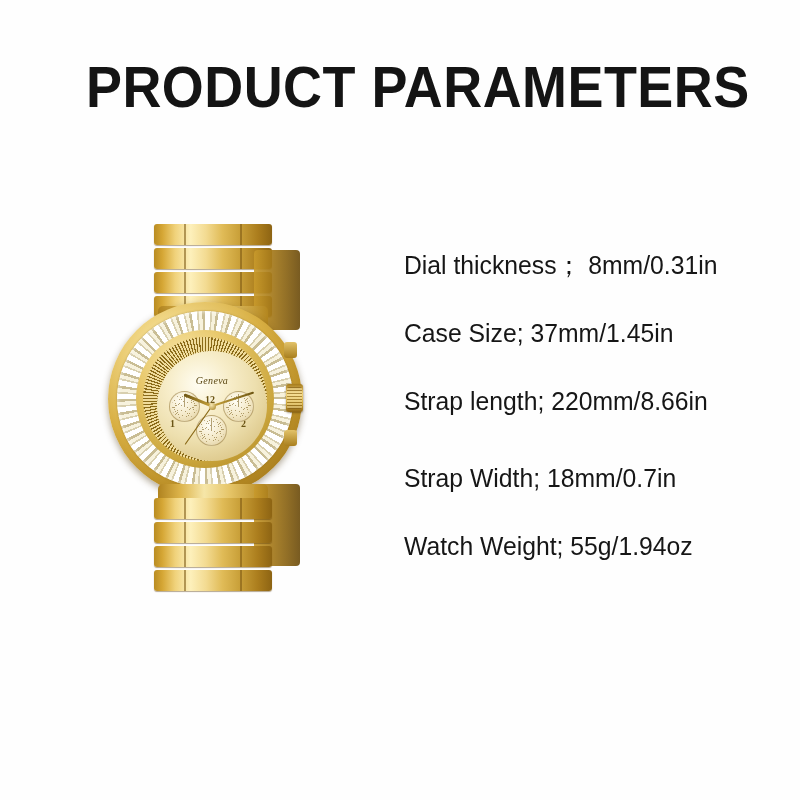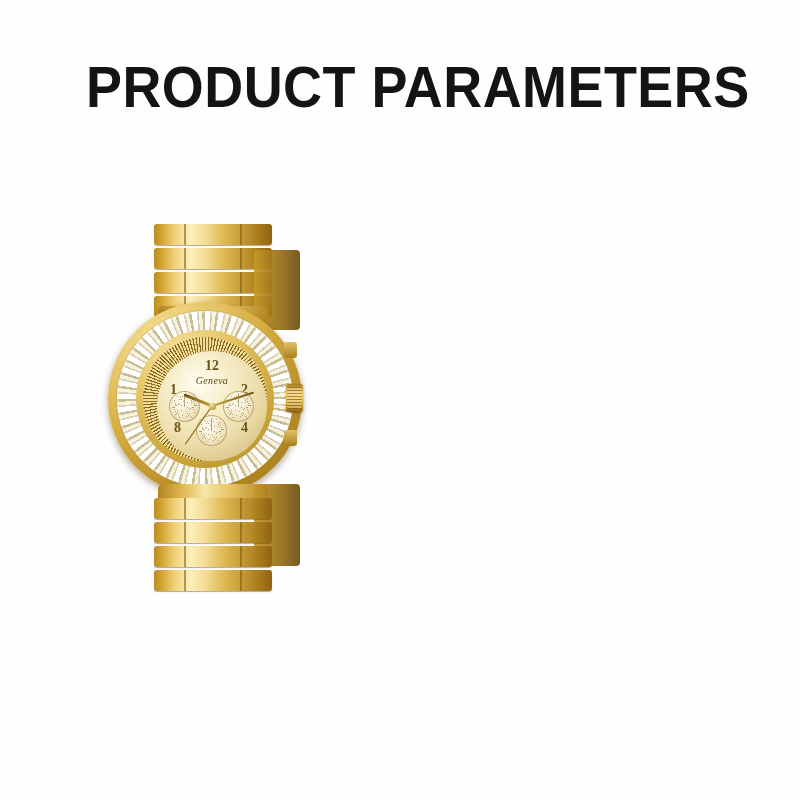--- a/index.html
+++ b/index.html
@@ -218,24 +218,25 @@
     width: 110px; height: 110px;
     border-radius: 50%;
     background: radial-gradient(circle at 38% 30%,
         #fffdf2 0%, #f7edc9 30%, #eddfae 55%, #ddc88b 80%, #c9b070 100%);
     overflow: hidden;
   }
 
   .numeral {
     position: absolute;
     font-family: "Liberation Serif", serif;
-    font-size: 14px;
+    font-size: 10px;
     font-weight: 700;
     color: #6b5516;
     line-height: 1;
+    margin-top: 36px;
   }
   .n12 { left: 48px;  top: 8px; }
   .n2  { left: 84px;  top: 32px; }
   .n4  { left: 84px;  top: 70px; }
   .n8  { left: 17px;  top: 70px; }
   .n10 { left: 13px;  top: 32px; }
 
   #brand {
     position: absolute;
     left: 31px;
@@ -349,14 +350,21 @@
 
     <div class="band-side lower"></div>
     <div class="band band-lower">
       <div class="band-link k1"></div>
       <div class="band-link k2"></div>
       <div class="band-link k3"></div>
       <div class="band-link k4"></div>
     </div>
   </div>
 
+  <div id="spec-list">
+    <div class="spec-row">Dial thickness； 8mm/0.31in</div>
+    <div class="spec-row">Case Size; 37mm/1.45in</div>
+    <div class="spec-row wide-gap">Strap length; 220mm/8.66in</div>
+    <div class="spec-row">Strap Width;  18mm/0.7in</div>
+    <div class="spec-row">Watch Weight; 55g/1.94oz</div>
+  </div>
 
 </div>
 
 </body></html>

